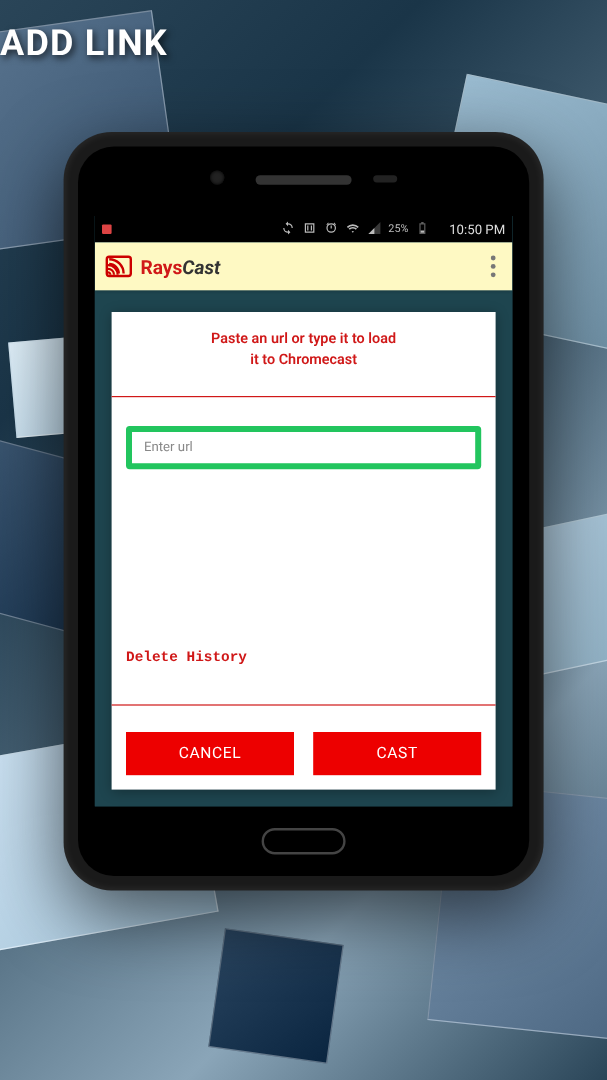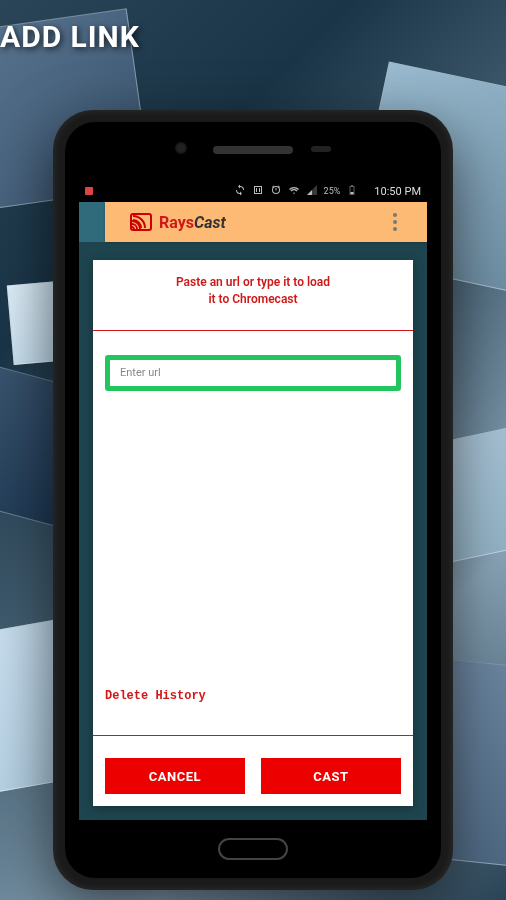--- a/index.html
+++ b/index.html
@@ -26,21 +26,21 @@
       position: absolute; top: 20px; left: 0; right: 0;
       text-align: left; color: #fff; font-size: 30px; font-weight: 700;
       letter-spacing: 1px; line-height: 1.15;
       text-shadow: 2px 2px 6px rgba(0,0,0,0.7);
       z-index: 2;
     }
 
     
     .phone {
       position: absolute; top: 110px; left: 50%; transform: translateX(-50%);
-      width: 400px; height: 780px;
+      width: 400px; height: 632px;
       background: #1a1a1a;
       border-radius: 40px;
       box-shadow: 0 20px 60px rgba(0,0,0,0.6), inset 0 0 8px rgba(255,255,255,0.1);
       z-index: 3;
       padding: 12px;
     }
     .phone-inner {
       width: 100%; height: 100%;
       background: #000;
       border-radius: 30px;
@@ -75,24 +75,23 @@
       font-size: 10px;
     }
     .status-left { display: flex; gap: 4px; align-items: center; }
     .status-right { margin-left: auto; display: flex; gap: 6px; align-items: center; }
     .status-icon { width: 12px; height: 12px; display: inline-block; }
     .notif-dot { width: 8px; height: 8px; background: #d44; border-radius: 1px; }
     .status-time { color: #ddd; font-size: 11px; margin-left: 10px; }
 
     
     .app-header {
-      height: 40px; background: #fdba74;
-      display: flex; align-items: center; padding: 0 24px;
+      height: 40px; background: #fef9c3;
+      display: flex; align-items: center; padding: 0 8px;
       box-shadow: 0 1px 3px rgba(0,0,0,0.2);
-      margin-left: 26px;
     }
     .app-logo-icon {
       width: 24px; height: 24px; margin-right: 6px;
       position: relative;
     }
     .app-logo-icon svg { width: 100%; height: 100%; }
     .app-logo-text { font-size: 16px; font-weight: 700; }
     .app-logo-text .red { color: #d01818; }
     .app-logo-text .black { color: #333; font-style: italic; }
     .kebab { margin-left: auto; display: flex; flex-direction: column; gap: 3px; padding: 6px; cursor: pointer; }
@@ -127,21 +126,21 @@
     .spacer { flex: 1; }
     .delete-history {
       color: #d01818; font-size: 12px; font-weight: 600;
       padding: 8px 0; cursor: pointer; font-family: Liberation Mono, monospace;
     }
     .dialog-buttons {
       display: flex; gap: 16px; padding: 10px 12px 12px;
     }
     .btn {
       flex: 1; height: 36px; border: none; cursor: pointer;
-      background: #ed0000; color: #fff; font-size: 13px; font-weight: 700;
+      background: #ed0000; color: #fff; font-size: 13px; font-weight: 400;
       letter-spacing: 0.5px;
     }
 
     
     .home-button {
       position: absolute; bottom: 18px; left: 50%; transform: translateX(-50%);
       width: 70px; height: 22px; border: 2px solid #444; border-radius: 12px;
     }
   </style>
 </head>

